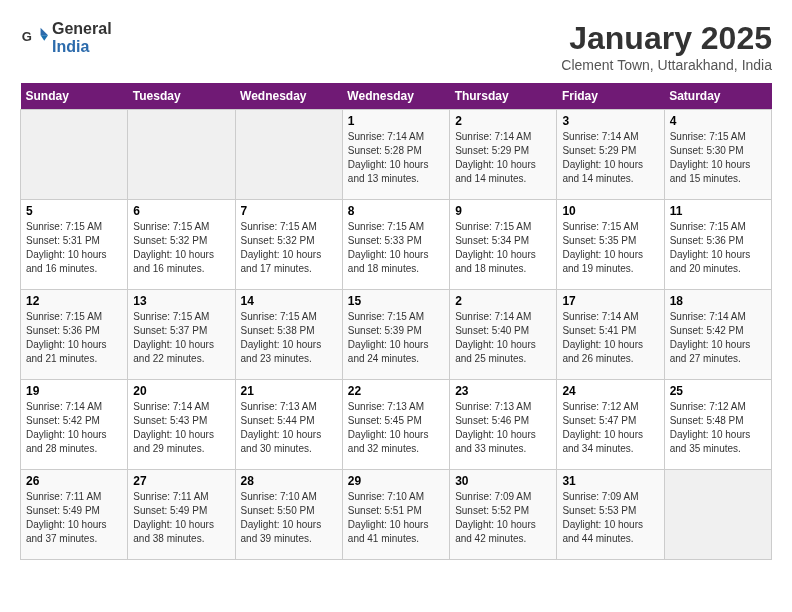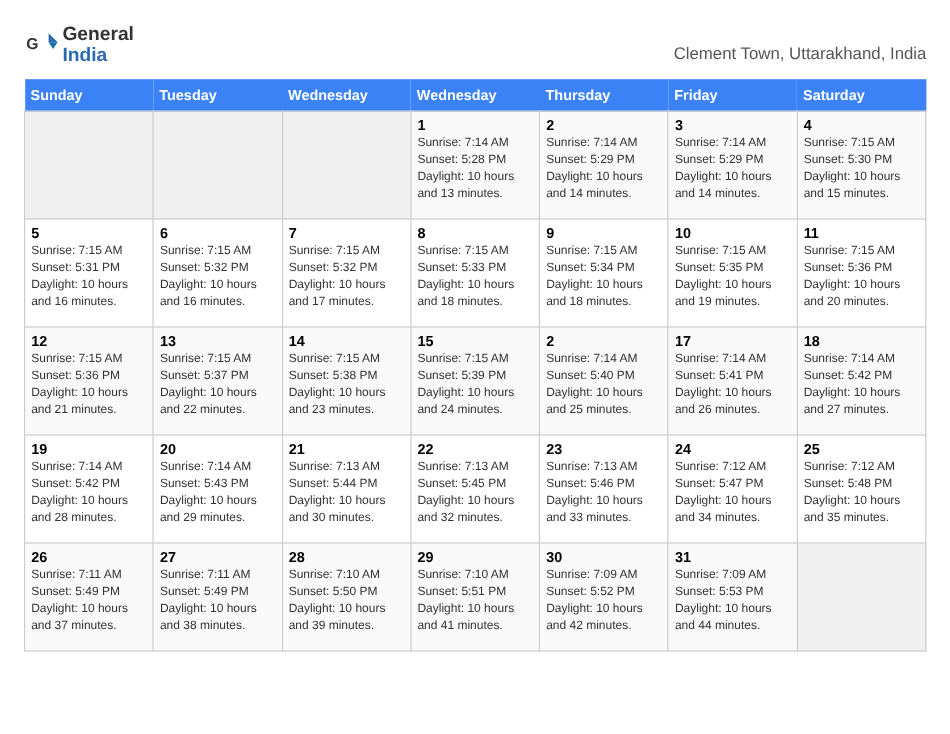--- a/index.html
+++ b/index.html
@@ -29,29 +29,28 @@
       text-align: right;
     }
     .calendar-title {
       font-size: 32px;
       font-weight: bold;
       color: #333;
     }
     .calendar-subtitle {
       font-size: 14px;
       color: #555;
-      margin-top: 16px;
     }
     table {
       width: 100%;
       border-collapse: collapse;
       font-size: 11px;
     }
     thead tr th {
-      background-color: #3b82f6;
+      background-color: #701a75;
       color: #fff;
       text-align: left;
       padding: 6px 5px;
       font-size: 12px;
       font-weight: bold;
       margin-top: 31px;
     }
     tbody tr td {
       border: 1px solid #ccc;
       vertical-align: top;
@@ -90,20 +89,21 @@
       <text x="2" y="18" font-size="14" font-weight="bold" fill="#333">G</text>
       <polygon points="22,4 30,12 22,12" fill="#2c6bac"></polygon>
       <polygon points="22,12 30,12 26,18" fill="#1a6faf"></polygon>
     </svg>
     <div>
       <span style="font-size:16px;font-weight:bold;color:#333;">General</span><br>
       <span style="font-size:16px;font-weight:bold;color:#2c6bac;">India</span>
     </div>
   </div>
   <div class="title-block">
+    <div class="calendar-title">January 2025</div>
     <div class="calendar-subtitle">Clement Town, Uttarakhand, India</div>
   </div>
 </div>
 
 <table>
   <thead>
     <tr>
       <th>Sunday</th>
       <th>Tuesday</th>
       <th>Wednesday</th>

